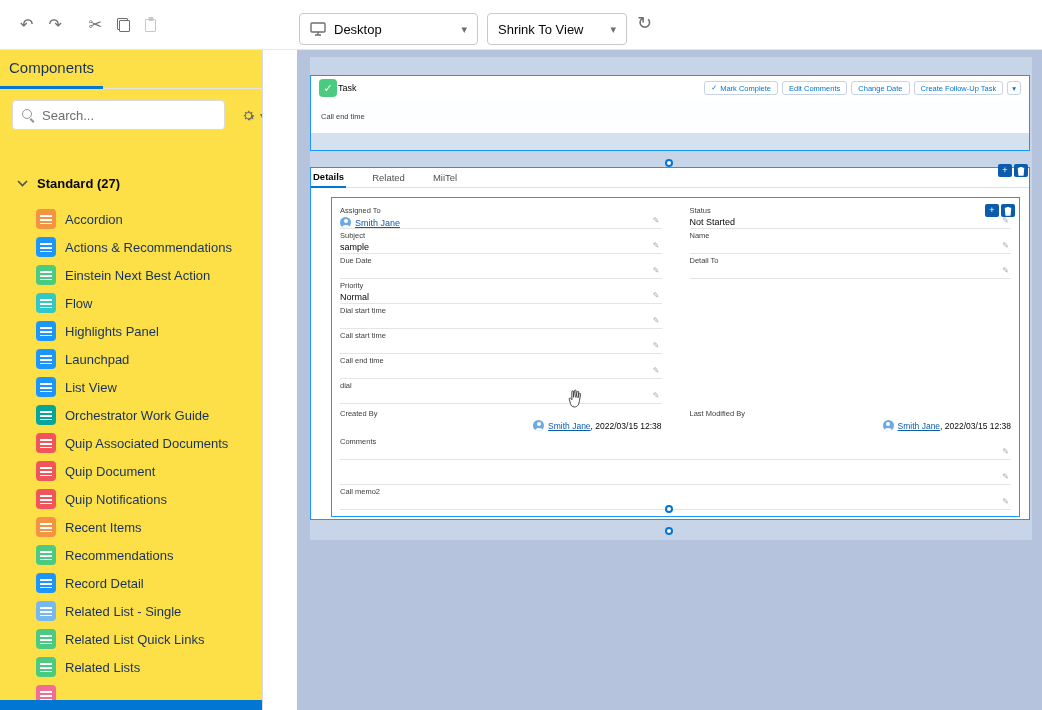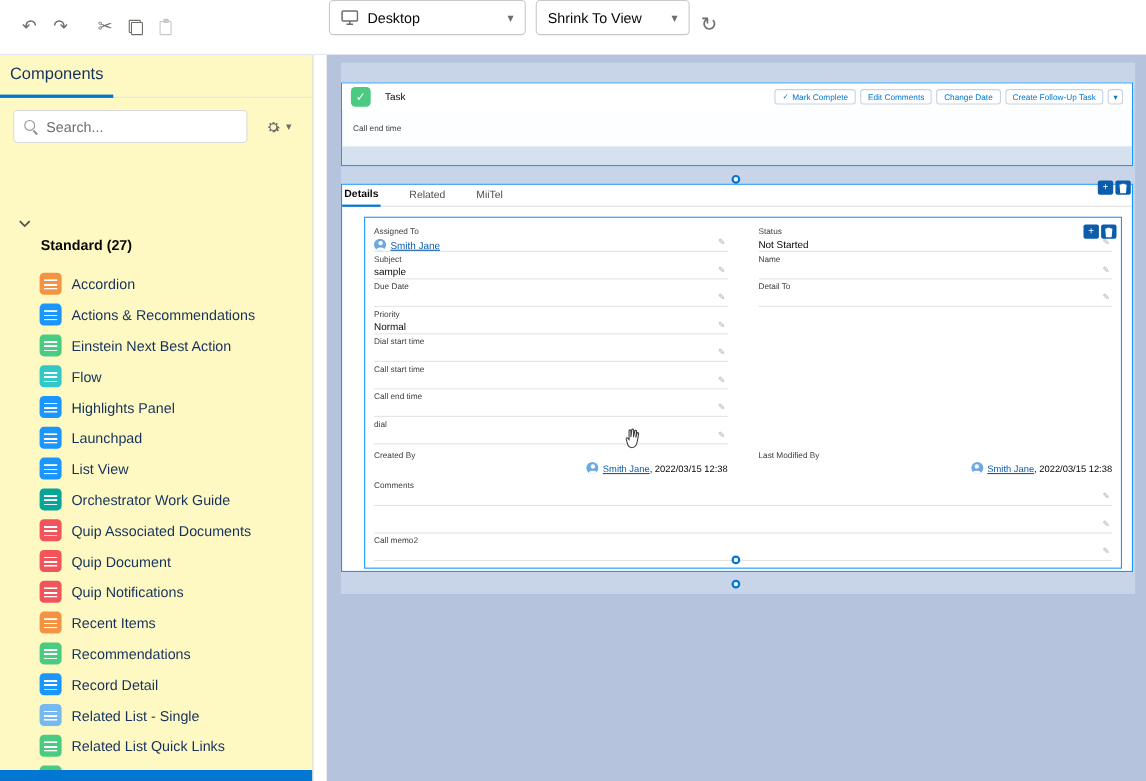--- a/index.html
+++ b/index.html
@@ -17,64 +17,64 @@
   .tb-group { position:absolute; left:20px; top:0; height:50px; display:flex; align-items:center; gap:15px; }
   .tb-icon { font-size:16px; color:#706e6b; line-height:1; display:flex; align-items:center; }
   .tb-icon.gap { margin-left:12px; }
   .tb-icon.disabled { color:#c9c7c5; }
   .copy-shape { position:relative; width:13px; height:14px; display:inline-block; }
   .copy-shape::before { content:""; position:absolute; left:0; top:0; width:9px; height:10px; border:1.4px solid #706e6b; border-radius:1px; }
   .copy-shape::after  { content:""; position:absolute; right:0; bottom:0; width:9px; height:10px; border:1.4px solid #706e6b; border-radius:1px; background:#fff; }
   .paste-shape { position:relative; width:11px; height:14px; display:inline-block; }
   .paste-shape::before { content:""; position:absolute; left:0; top:1px; right:0; bottom:0; border:1.4px solid #c9c7c5; border-radius:1px; }
   .paste-shape::after  { content:""; position:absolute; top:-1px; left:50%; transform:translateX(-50%); width:5px; height:4px; background:#c9c7c5; border-radius:1px; }
-  .select { position:absolute; top:0; height:32px; background:#fff; border:1px solid #c9c9c9; border-radius:4px;
+  .select { position:absolute; top:13px; height:32px; background:#fff; border:1px solid #c9c9c9; border-radius:4px;
             display:flex; align-items:center; padding:0 10px; font-size:13px; color:#080707; cursor:pointer; }
   .select.device { left:299px; width:179px; gap:8px; }
   .select.view   { left:487px; width:140px; }
   .select .chev { margin-left:auto; color:#706e6b; font-size:11px; }
   .refresh-btn { position:absolute; left:637px; top:12px; font-size:18px; color:#706e6b; }
 
   
-  .sidebar { position:absolute; left:0; top:50px; width:285px; height:660px; background:#fef9c3;
+  .sidebar { position:absolute; left:0; top:50px; width:263px; height:660px; background:#fde047;
              border-right:1px solid #dddbda; overflow:hidden; z-index:20; }
   .side-tab-row { position:relative; height:39px; border-bottom:1px solid #e5e5e5; }
   .side-tab { position:absolute; left:0; top:0; height:39px; line-height:36px; padding:0 9px;
               font-size:15px; color:#16325c; border-bottom:3px solid #0176d3; cursor:pointer; }
   .search-row { display:flex; align-items:center; margin:11px 12px 0 12px; }
   .search-box { width:213px; height:30px; border:1px solid #dddbda; border-radius:4px;
                 display:flex; align-items:center; padding:0 9px; background:#fff; }
   .search-icon { position:relative; width:13px; height:13px; display:inline-block; flex:none; }
   .search-icon::before { content:""; position:absolute; left:0; top:0; width:8px; height:8px; border:1.5px solid #969492; border-radius:50%; }
   .search-icon::after  { content:""; position:absolute; left:9px; top:9px; width:5px; height:1.6px; background:#969492; transform:rotate(45deg); transform-origin:0 0; }
   .search-box input { border:none; outline:none; flex:1; margin-left:7px; font-size:13px; color:#080707; font-family:inherit; }
   .search-box input::placeholder { color:#706e6b; }
   .gear-btn { display:flex; align-items:center; gap:4px; margin-left:16px; color:#706e6b; }
   .gear-btn .chev { font-size:10px; }
   .section-row { margin:46px 0 0 17px; display:flex; align-items:center; gap:9px; cursor:pointer; }
-  .section-label { font-size:13px; font-weight:bold; color:#080707;margin-top:39px; }
+  .section-label { font-size:13px; font-weight:bold; color:#080707; }
   .comp-list { margin-top:14px;margin-left:12px; }
   .comp-item { height:28px; display:flex; align-items:center; padding-left:24px; gap:9px; cursor:grab; }
   .comp-icon { width:20px; height:20px; border-radius:4px; flex:none; position:relative; }
   .comp-icon::before { content:""; position:absolute; left:4px; right:4px; top:6px; bottom:5px;
                        background:repeating-linear-gradient(to bottom,#fff 0 1.6px,transparent 1.6px 4px); }
   .comp-label { font-size:13px; color:#16325c; white-space:nowrap; }
   .drop-indicator { position:absolute; left:0; right:0; bottom:0; height:10px; background:#0176d3; z-index:5; }
 
   
   .canvas { position:absolute; left:297px; top:50px; width:745px; height:660px; background:#b5c4dc; }
   .page { position:absolute; left:13px; top:7px; width:722px; height:483px; background:#c8d5e9; }
 
   
   .hl-comp { position:absolute; left:0; top:18px; width:720px; height:76px; background:#fdfeff;
              border:1px solid #1b96ff; }
   .hl-header { height:24px; display:flex; align-items:center; padding:0 8px; background:#fff; }
   .task-icon { width:18px; height:18px; border-radius:4px; background:#4bca81; color:#fff; font-size:11px;
                display:flex; align-items:center; justify-content:center; flex:none; }
-  .task-label { font-size:9px; color:#080707; margin-left:13px; }
+  .task-label { font-size:9px; color:#080707; margin-left:1px; }
   .task-actions { margin-left:auto; display:flex; gap:4px; align-items:center; }
   .task-actions .slds-btn { height:14px; font-size:7.5px; color:#0176d3; background:#fff;
        border:1px solid #c6d3e5; border-radius:3px; padding:0 6px; display:flex; align-items:center; gap:3px; white-space:nowrap; }
   .task-actions .dd { padding:0 4px; }
   .task-actions .check { font-size:7px; }
   .hl-field { margin-top:12px; padding-left:10px; font-size:7.5px; color:#3e3e3c; }
   .hl-band { position:absolute; left:0; right:0; bottom:0; height:17px; background:#d6e1f0; }
 
   
   .tabs-comp { position:absolute; left:0; top:110px; width:720px; height:353px; background:#fff; border:1px solid #1b96ff; }

